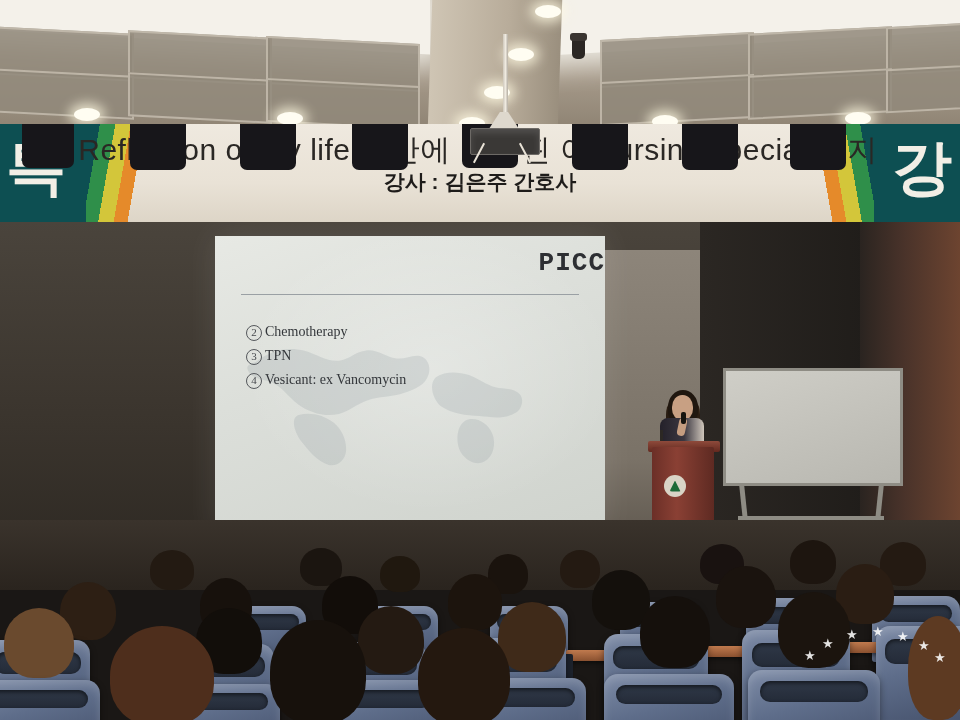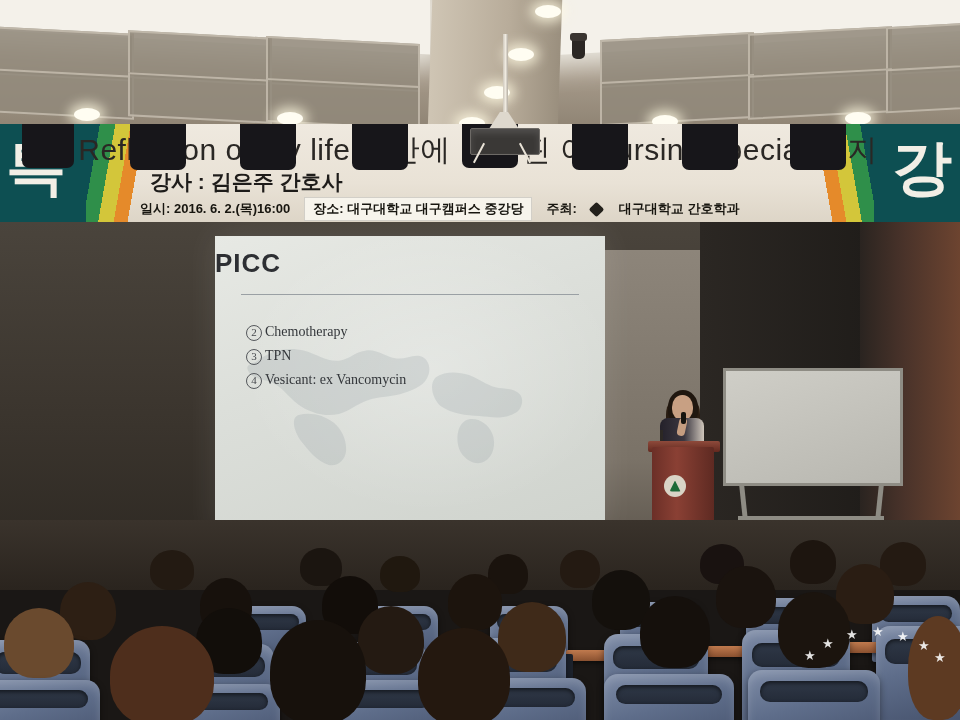--- a/index.html
+++ b/index.html
@@ -52,21 +52,21 @@
   .rainbow.right{right:86px;
     background:linear-gradient(260deg,#0d4f52 0 18%,#2f8f4a 18% 38%,#d3c63a 38% 58%,#e58a2a 58% 76%,transparent 76%);}
   .banner-kchar{position:absolute;top:14px;font-size:60px;font-weight:700;
     color:#f2efe6;line-height:1;}
   .banner-kchar.left{left:6px;}
   .banner-kchar.right{right:8px;}
   .banner-title{position:absolute;left:78px;top:6px;width:800px;
     text-align:center;font-size:30px;color:#2a2724;letter-spacing:.5px;
     white-space:nowrap;}
   .banner-speaker{position:absolute;left:150px;top:44px;width:660px;
-    font-size:21px;font-weight:700;color:#1e1c1a;}
+    text-align:center;font-size:21px;font-weight:700;color:#1e1c1a;}
   .banner-info{position:absolute;left:140px;top:74px;width:700px;height:22px;
     display:flex;align-items:center;gap:14px;font-size:13px;font-weight:700;
     color:#17150f;white-space:nowrap;}
   .info-place{background:#f7f4ec;padding:2px 8px;
     border:1px solid rgba(0,0,0,.15);}
   .emblem-dot{display:inline-block;width:11px;height:11px;background:#23211c;
     transform:rotate(45deg);margin:0 3px -1px 0;border-radius:2px;}
   
   .spk{position:absolute;top:124px;background:#17161a;border-radius:0 0 7px 7px;}
 
@@ -81,22 +81,22 @@
     background:linear-gradient(#8d857a,#7a7267 70%,#5d564d);}
 
   
   .screen{position:absolute;left:215px;top:236px;width:390px;height:297px;
     background:linear-gradient(160deg,#e7e9e4 0%,#dcdfda 40%,#cfd3cd 100%);
     box-shadow:0 0 30px rgba(255,255,255,.10);}
   .screen:before{content:"";position:absolute;inset:0;
     background:radial-gradient(ellipse at 55% 45%,rgba(255,255,255,.28),transparent 62%);
     pointer-events:none;}
   .map-ghost{position:absolute;left:6%;top:26%;width:88%;height:56%;opacity:.22;}
-  .slide-title{position:absolute;left:0;top:12px;width:100%;text-align:left;
-    font-family:Liberation Sans, sans-serif;font-size:26px;font-weight:700;
+  .slide-title{position:absolute;left:0;top:12px;width:100%;text-align:right;
+    font-family:Liberation Mono, monospace;font-size:26px;font-weight:700;
     color:#2d2f33;letter-spacing:1px;}
   .slide-rule{position:absolute;left:26px;top:58px;width:338px;height:0;
     border-top:1px solid #9aa0a4;}
   .slide-body{position:absolute;left:28px;top:88px;width:340px;
     font-family:"Liberation Serif", serif;color:#33363a;}
   .slide-lead{font-size:14px;margin:0 0 6px 0;}
   .slide-lead .b{display:inline-block;width:14px;}
   .slide-item{font-size:14px;margin:0 0 7px 0;white-space:nowrap;}
   .num{display:inline-block;width:22px;text-align:center;
     font-size:11px;color:#45484c;}
@@ -212,27 +212,20 @@
     <div class="rainbow left"></div>
     <div class="banner-end right"></div>
     <div class="rainbow right"></div>
 
     <div class="banner-kchar left">특</div>
     <div class="banner-kchar right">강</div>
 
     <div class="banner-title">Reflection of my life 군산에 필리핀 아 nursing specialist 지</div>
     <div class="banner-speaker">강사 : 김은주 간호사</div>
 
-    <div class="banner-info">
-      <span>일시: 2016. 6. 2.(목)16:00</span>
-      <span class="info-place">장소: 대구대학교 대구캠퍼스 중강당</span>
-      <span>주최:</span>
-      <span class="emblem-dot"></span>
-      <span>대구대학교 간호학과</span>
-    </div>
   </div>
 
   <div class="spk" style="left:22px;width:52px;height:44px;"></div>
   <div class="spk" style="left:130px;width:56px;height:46px;"></div>
   <div class="spk" style="left:240px;width:56px;height:46px;"></div>
   <div class="spk" style="left:352px;width:56px;height:46px;"></div>
   <div class="spk" style="left:462px;width:56px;height:44px;"></div>
   <div class="spk" style="left:572px;width:56px;height:46px;"></div>
   <div class="spk" style="left:682px;width:56px;height:46px;"></div>
   <div class="spk" style="left:790px;width:56px;height:46px;"></div>

